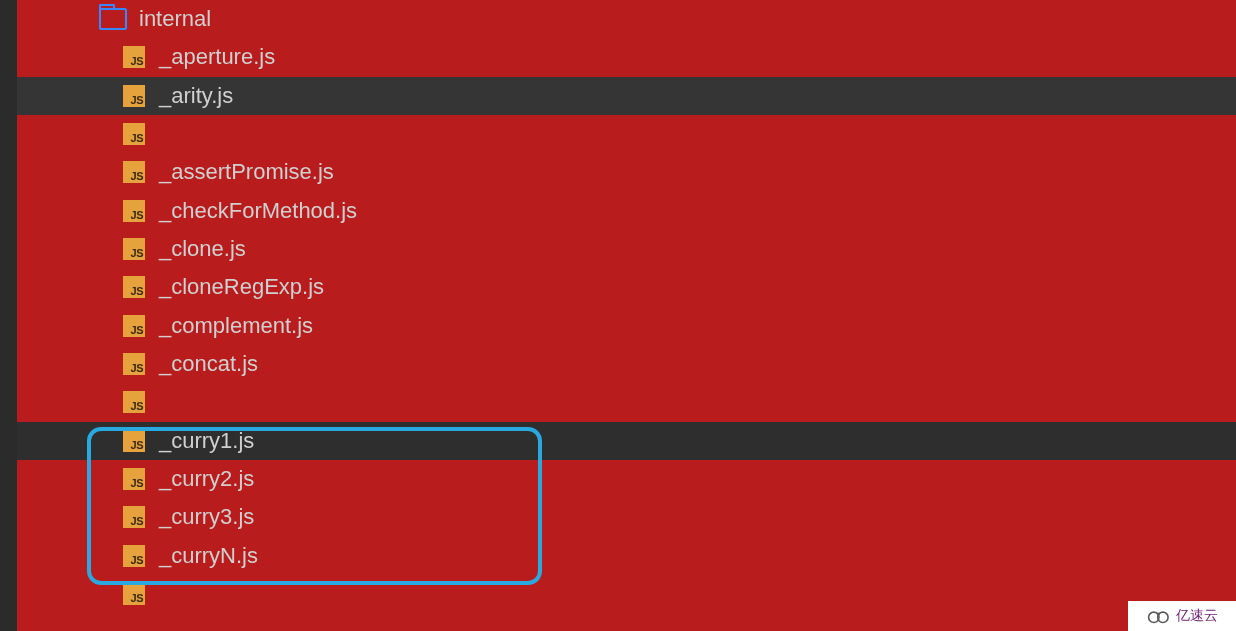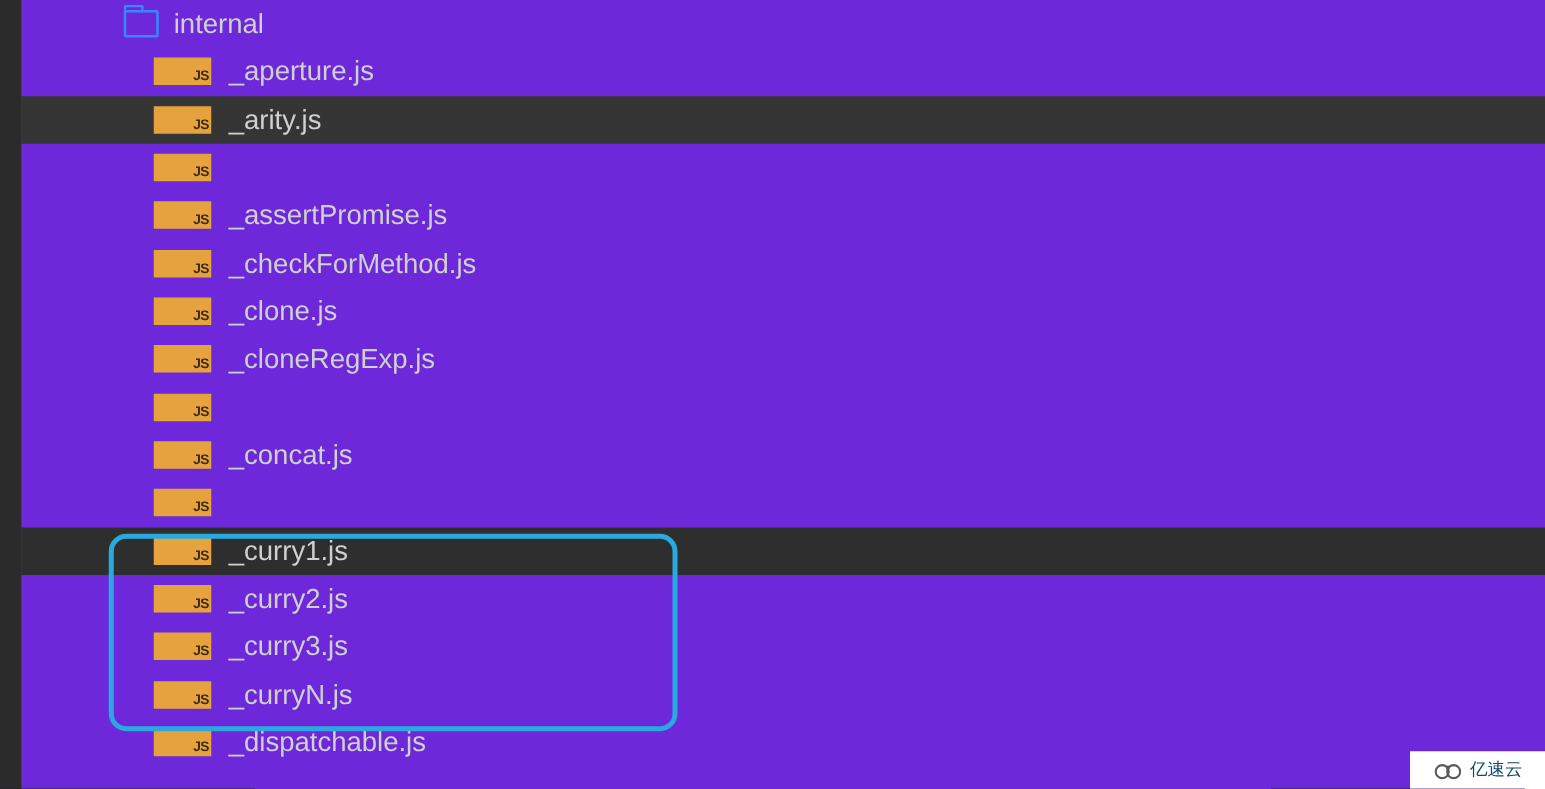--- a/index.html
+++ b/index.html
@@ -13,21 +13,21 @@
     position: relative;
   }
   .left-gutter {
     position: absolute;
     left: 0; top: 0; width: 17px; height: 100%;
     background: #2b2b2b;
   }
   .tree {
     position: absolute;
     left: 17px; top: 0; right: 0; height: 100%;
-    background: #6d28d9;
+    background: #b91c1c;
   }
   .row {
     height: 38.333px;
     display: flex;
     align-items: center;
     padding-left: 82px;
     font-size: 22px;
     font-weight: 500;
     position: relative;
   }
@@ -45,21 +45,21 @@
   .folder-icon::before {
     content: "";
     position: absolute;
     top: -6px; left: -2.5px;
     width: 12px; height: 4px;
     border: 2.5px solid #3a86ff;
     border-bottom: none;
     border-radius: 2px 2px 0 0;
   }
   .js-icon {
-    width: 46px; height: 22px;
+    width: 22px; height: 22px;
     background: #e6a23c;
     color: #3a2a10;
     font-size: 11px;
     font-weight: 700;
     display: flex;
     align-items: flex-end;
     justify-content: flex-end;
     padding: 1px 2px 1px 4px;
     margin-right: 14px;
     flex-shrink: 0;
@@ -79,21 +79,21 @@
   }
   .watermark {
     position: absolute;
     right: 0; bottom: 0;
     width: 108px; height: 30px;
     background: #ffffff;
     display: flex;
     align-items: center;
     justify-content: center;
     font-size: 14px;
-    color: #0c4a6e;
+    color: #701a75;
     font-weight: 500;
     z-index: 20;
     gap: 4px;
   }
   .wm-icon {
     width: 26px; height: 16px;
     position: relative;
   }
   .wm-icon svg { display:block; }
 </style>
@@ -138,20 +138,21 @@
     <span class="label">_clone.js</span>
   </div>
 
   <div class="row child">
     <span class="js-icon">JS</span>
     <span class="label">_cloneRegExp.js</span>
   </div>
 
   <div class="row child">
     <span class="js-icon">JS</span>
+    <span class="label">_complement.js</span>
   </div>
 
   <div class="row child">
     <span class="js-icon">JS</span>
     <span class="label">_concat.js</span>
   </div>
 
   <div class="row child">
     <span class="js-icon">JS</span>
   </div>
@@ -171,21 +172,20 @@
     <span class="label">_curry3.js</span>
   </div>
 
   <div class="row child">
     <span class="js-icon">JS</span>
     <span class="label">_curryN.js</span>
   </div>
 
   <div class="row child">
     <span class="js-icon">JS</span>
-    <span class="label">_dispatchable.js</span>
   </div>
 
 </div>
 
 <div class="highlight-box"></div>
 
 <div class="watermark">
   <span class="wm-icon">
     <svg viewBox="0 0 40 24" width="26" height="16">
       <circle cx="12" cy="14" r="8" fill="none" stroke="#5a5a5a" stroke-width="2.5"></circle>

